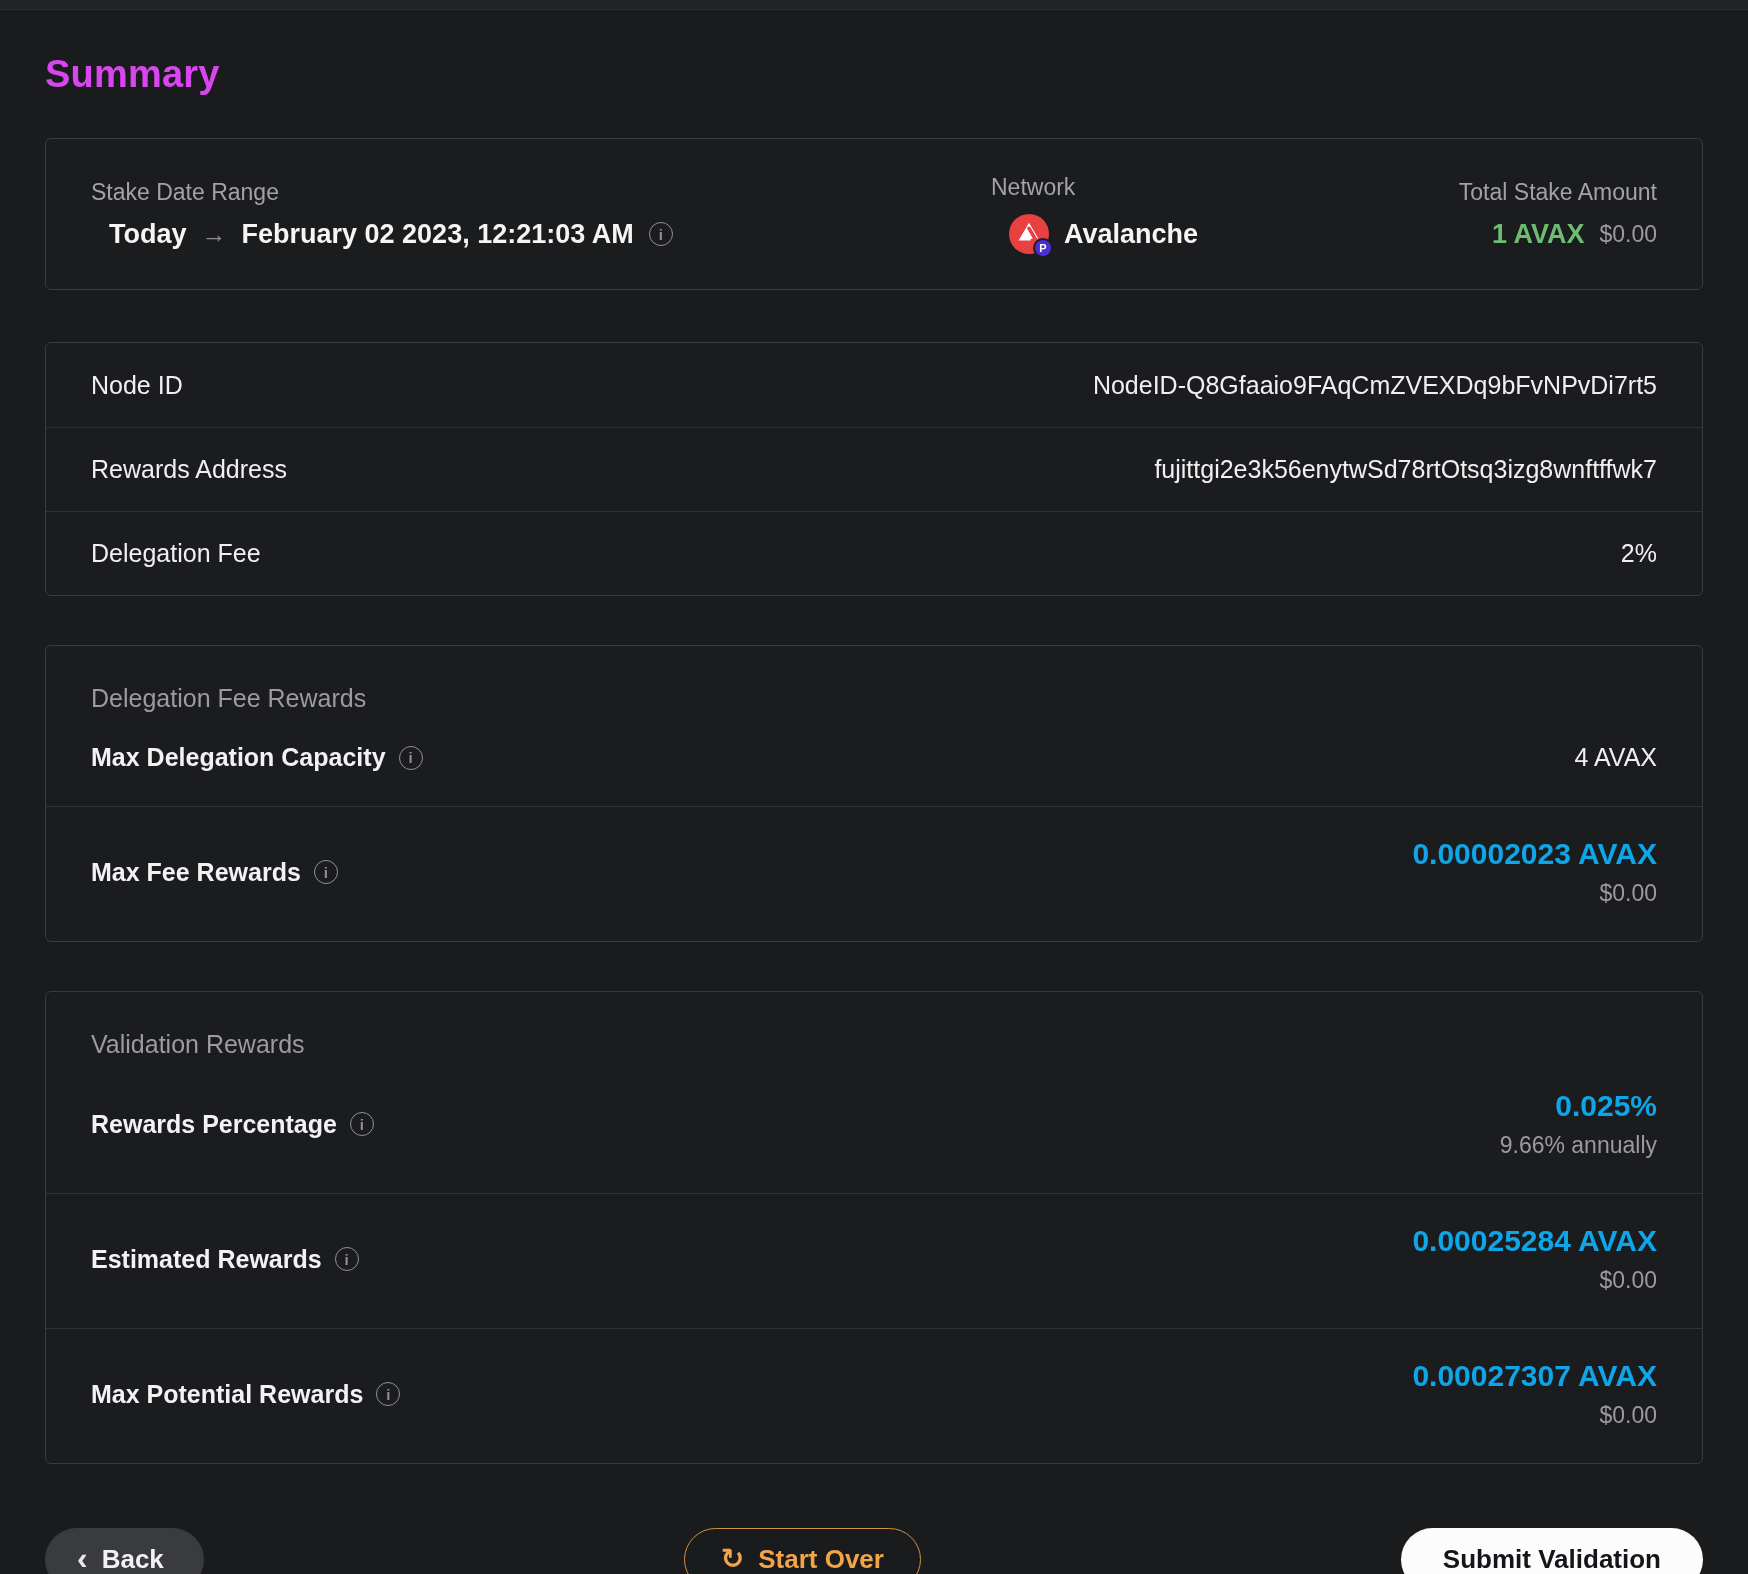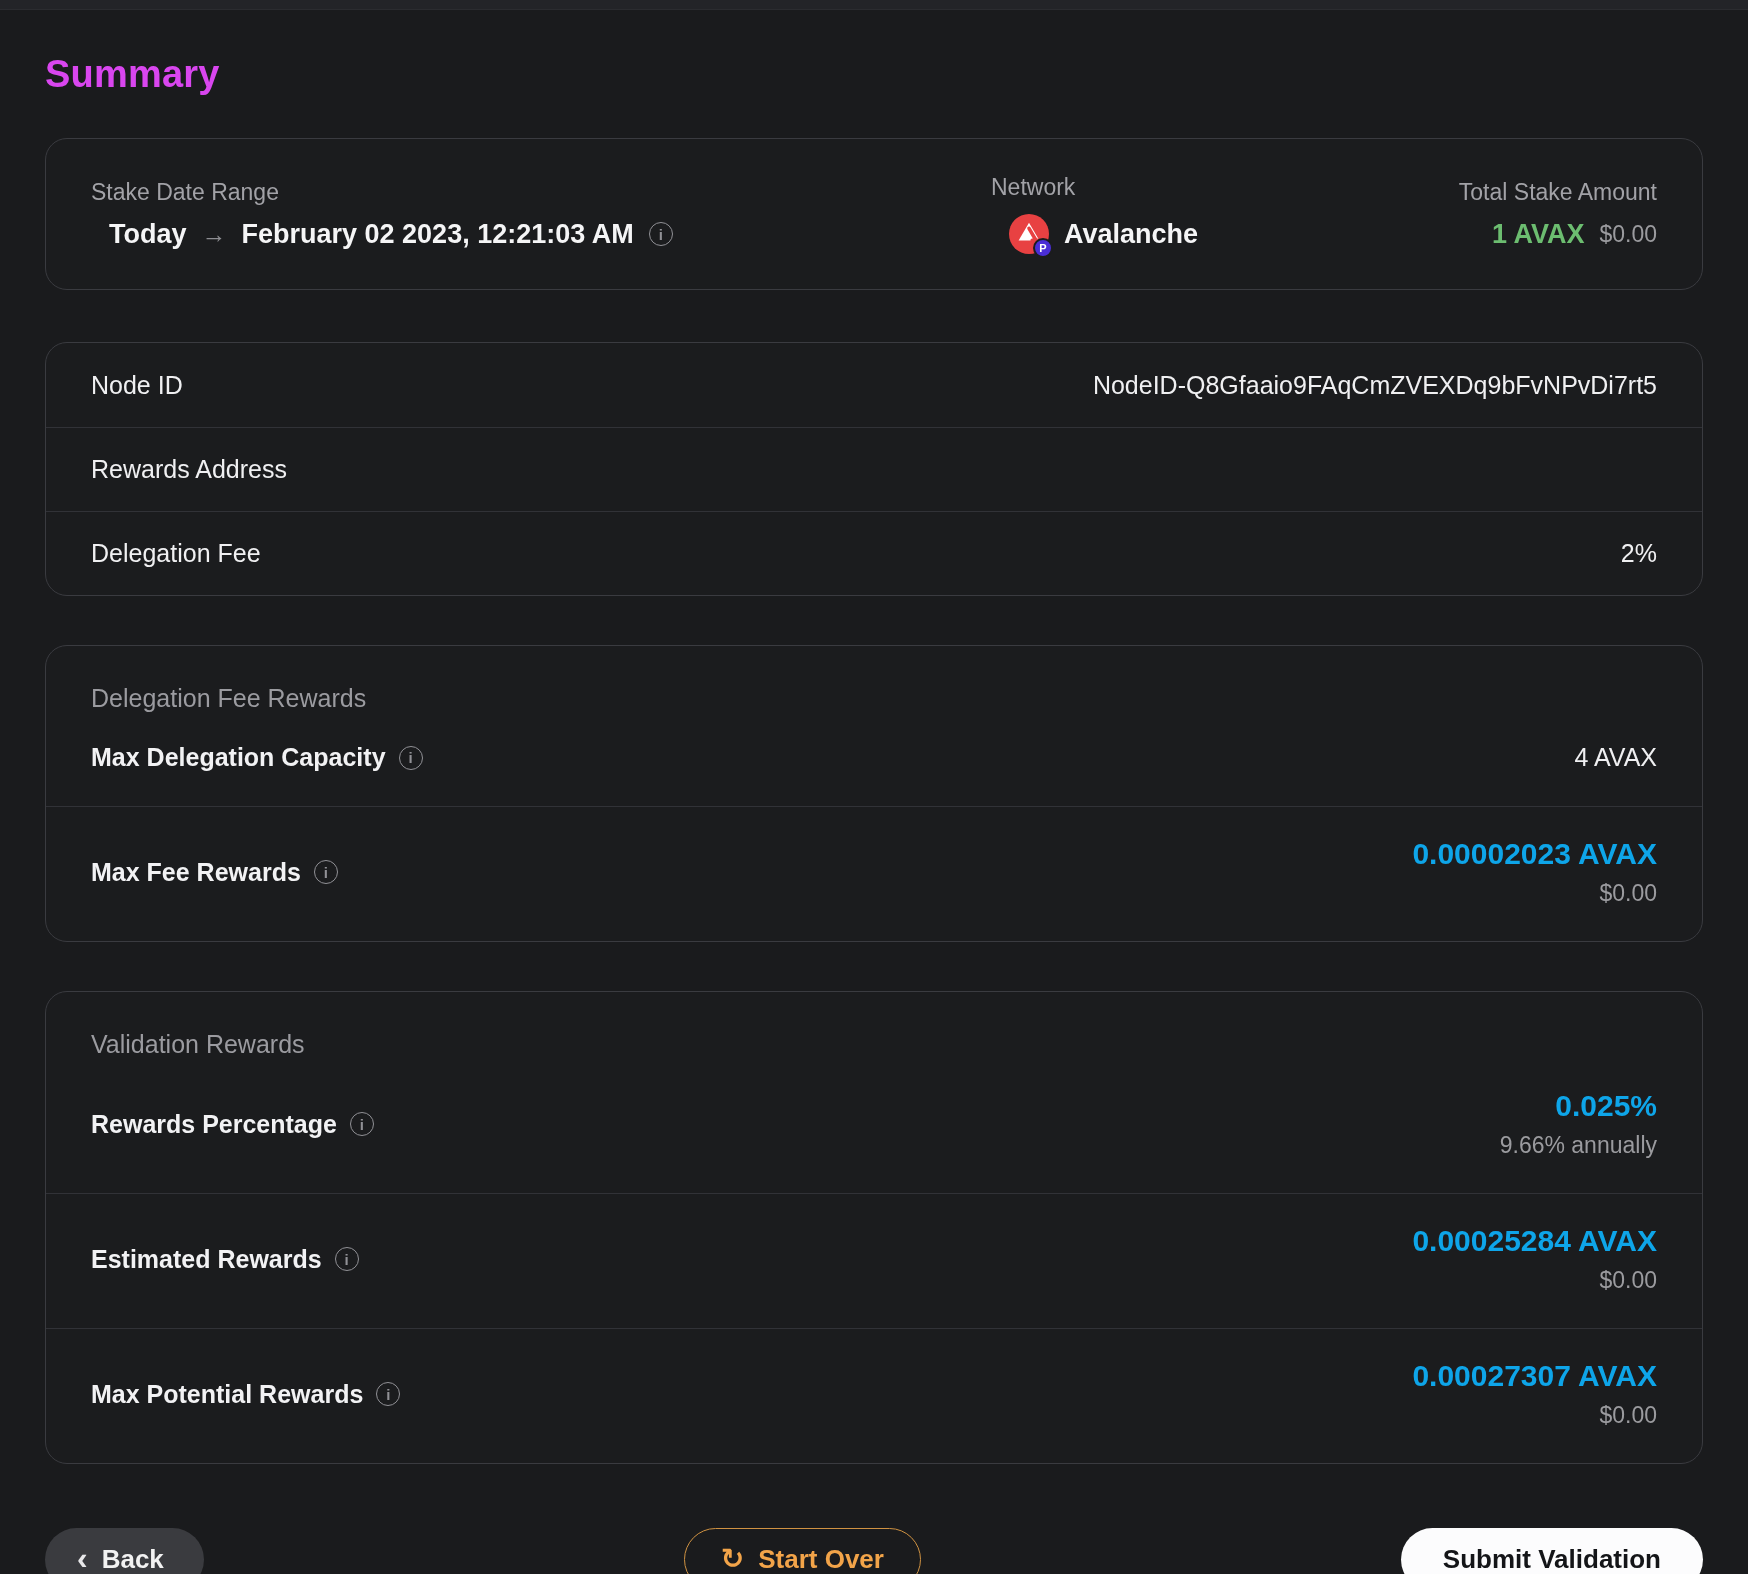--- a/index.html
+++ b/index.html
@@ -9,21 +9,21 @@
     color:#f2f2f3;
     font-family:"Liberation Sans","DejaVu Sans",sans-serif;
     overflow:hidden;
   }
   .top-strip { height:10px; background:#232428; border-bottom:1px solid #2b2c30; }
   .content { padding:0 45px; }
   h1.page-title { font-size:38px; font-weight:700; color:#d946ef; margin-top:43px; letter-spacing:.2px; }
 
   .card {
     border:1px solid #3a3b40;
-    border-radius:22px;
+    border-radius:6px;
     background:#1b1c1e;
   }
 
   
   .card-overview { margin-top:42px; height:152px; display:flex; align-items:center; padding:0 45px; }
   .ov-col-left { flex:0 0 900px; }
   .ov-col-mid { flex:1; }
   .ov-col-right { text-align:right; }
   .ov-label { color:#a2a2a7; font-size:23px; margin-bottom:13px; }
   .ov-value-row { display:flex; align-items:center; gap:15px; font-size:27px; font-weight:700; color:#f5f5f6;margin-left:18px; }
@@ -123,20 +123,21 @@
     </div>
   </div>
 
   <div class="card card-details">
     <div class="trow">
       <span class="t-label">Node ID</span>
       <span class="t-value">NodeID-Q8Gfaaio9FAqCmZVEXDq9bFvNPvDi7rt5</span>
     </div>
     <div class="trow">
       <span class="t-label">Rewards Address</span>
+      <span class="t-value">fujittgi2e3k56enytwSd78rtOtsq3izg8wnftffwk7</span>
     </div>
     <div class="trow">
       <span class="t-label">Delegation Fee</span>
       <span class="t-value">2%</span>
     </div>
   </div>
 
   <div class="card card-section">
     <div class="sec-head">Delegation Fee Rewards</div>
     <div class="sec-row">

